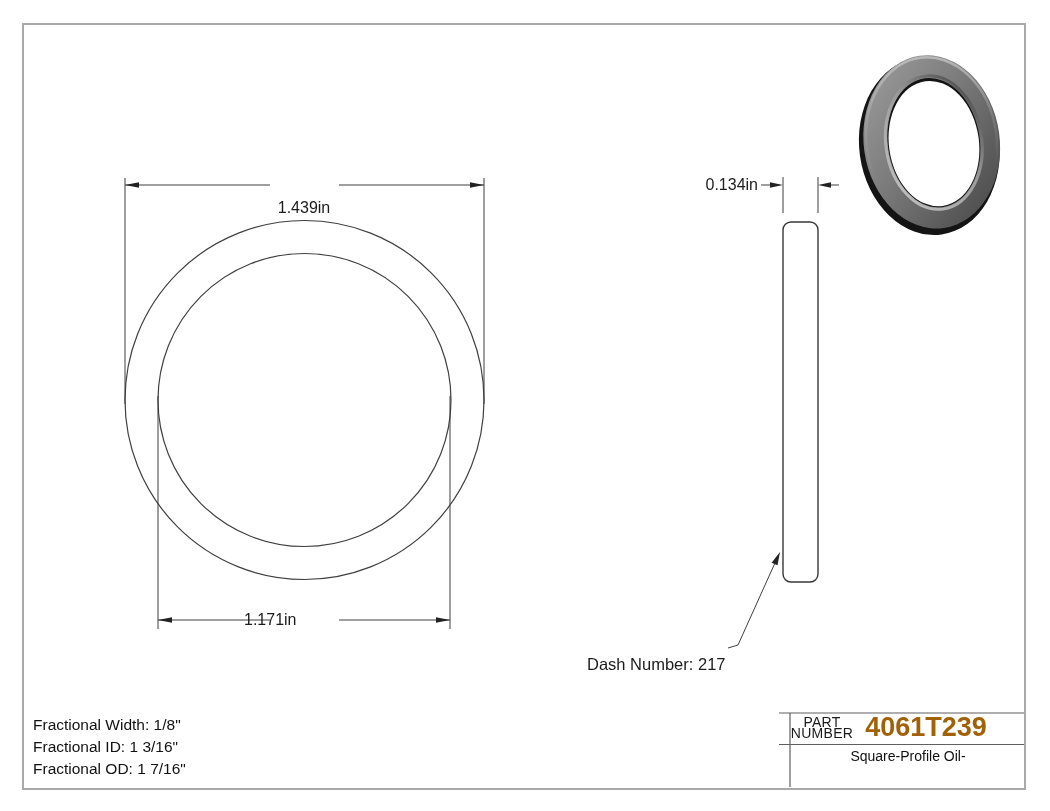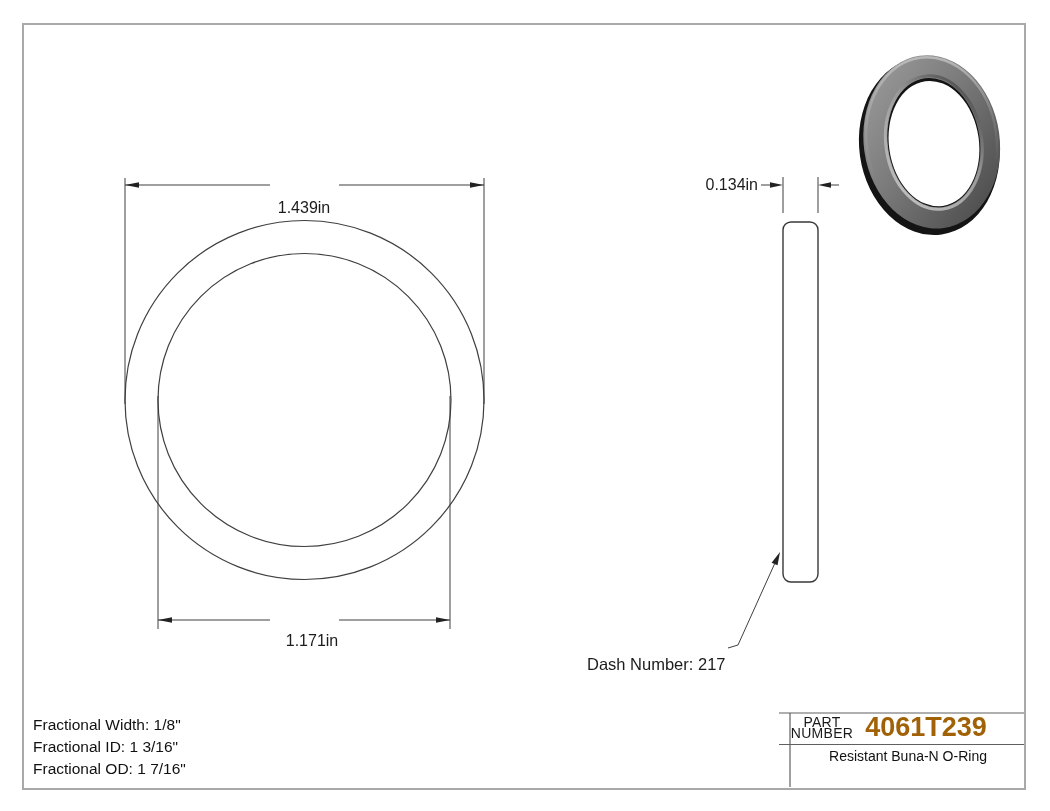--- a/index.html
+++ b/index.html
@@ -9,21 +9,21 @@
   }
   .page-border{
     position:absolute;left:22px;top:23px;width:1000px;height:763px;
     border:2px solid #a9a9a9;
   }
   svg.drawing{position:absolute;left:0;top:0;}
   .dim-text{
     position:absolute;font-size:16px;color:#1c1c1c;white-space:nowrap;
   }
   .dim-od{left:244px;top:176px;width:120px;text-align:center;margin-top:23px;}
-  .dim-id{left:252px;top:611px;width:120px;text-align:center;margin-top:21px;}
+  .dim-id{left:244px;top:611px;width:120px;}
   .dim-w{left:648px;top:176px;width:110px;text-align:right;}
   .dash-label{position:absolute;left:587px;top:639px;font-size:16.5px;color:#1c1c1c;white-space:nowrap;margin-top:16px;}
   .notes{
     position:absolute;left:33px;top:714px;font-size:15.5px;line-height:22px;color:#111;
   }
   .tb-part-label{
     position:absolute;left:786px;top:717px;width:72px;text-align:center;
     font-size:14px;line-height:11px;letter-spacing:0.3px;color:#1a1a1a;
   }
   .tb-part-number{
@@ -135,16 +135,16 @@
   </div>
 
   <div class="tb-part-label">
     <div>PART</div>
     <div>NUMBER</div>
   </div>
 
   <div class="tb-part-number">4061T239</div>
 
   <div class="tb-desc">
-    <div>Resistant Buna-N O-Ring</div>
+    <div>Square-Profile Oil-</div>
   </div>
 
 </div>
 
 </body></html>

